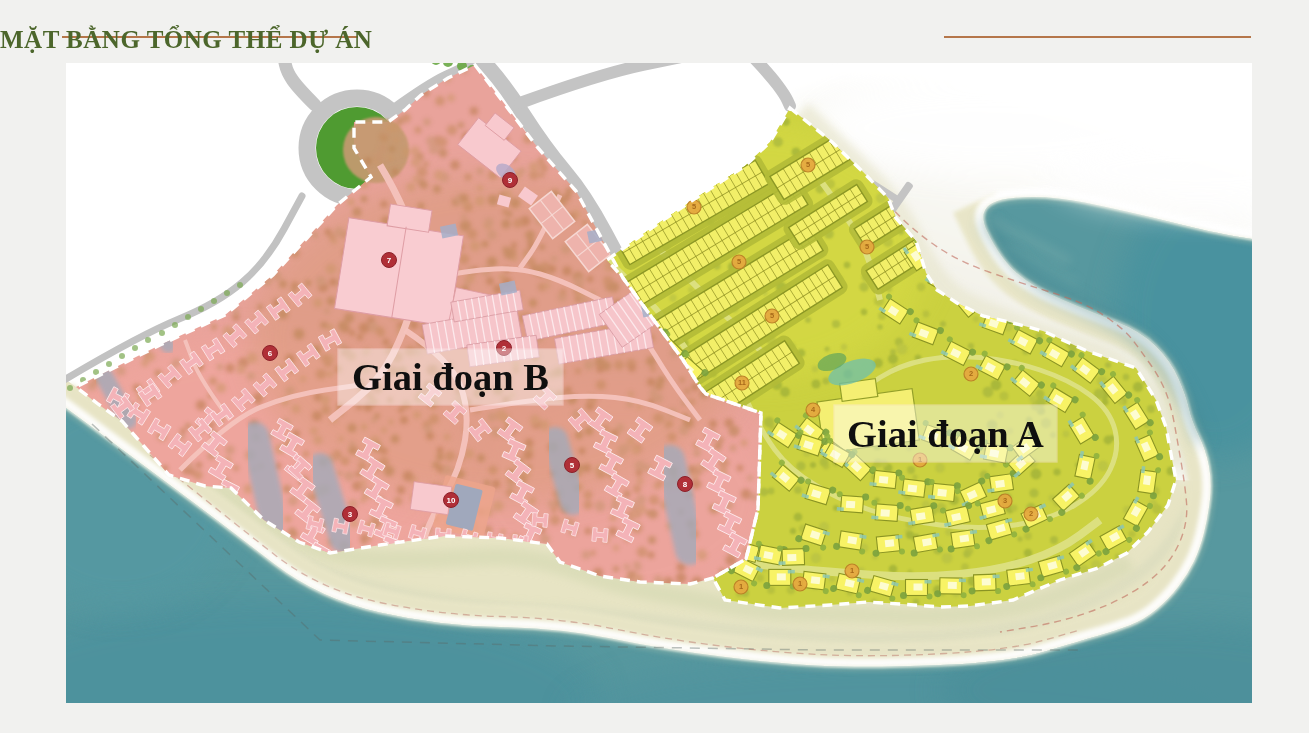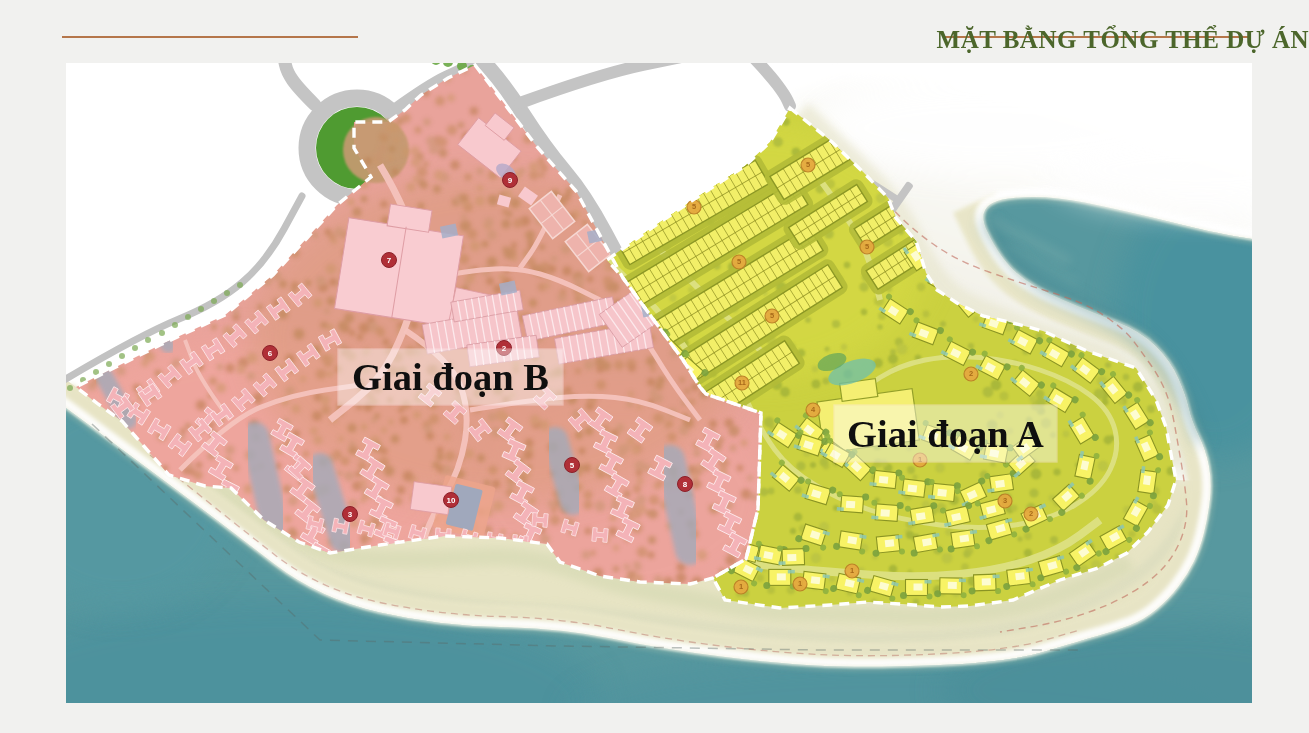--- a/index.html
+++ b/index.html
@@ -1,18 +1,18 @@
 <!DOCTYPE html>
 <html><head><meta charset="utf-8">
 <style>
 html,body{margin:0;padding:0;}
 body{width:1309px;height:733px;background:#f1f1ef;position:relative;overflow:hidden;
 font-family:"Liberation Sans",sans-serif;}
 .line{position:absolute;height:2px;background:#b5764a;top:36px;}
-.title{position:absolute;top:26px;left:0;width:1309px;text-align:right;
+.title{position:absolute;top:26px;left:0;width:1309px;text-align:left;
 font-family:"Liberation Serif",serif;font-weight:bold;font-size:25px;color:#4c662b;letter-spacing:0.5px;}
 .map{position:absolute;left:66px;top:63px;width:1186px;height:640px;}
 </style></head>
 <body>
 <div class="line" style="left:62px;width:296px;"></div>
 <div class="line" style="left:944px;width:307px;"></div>
 <div class="title">MẶT BẰNG TỔNG THỂ DỰ ÁN</div>
 <svg class="map" viewBox="0 0 1186 640">
 <rect x="0" y="0" width="1186" height="640" fill="#ffffff"></rect>
 <defs>

